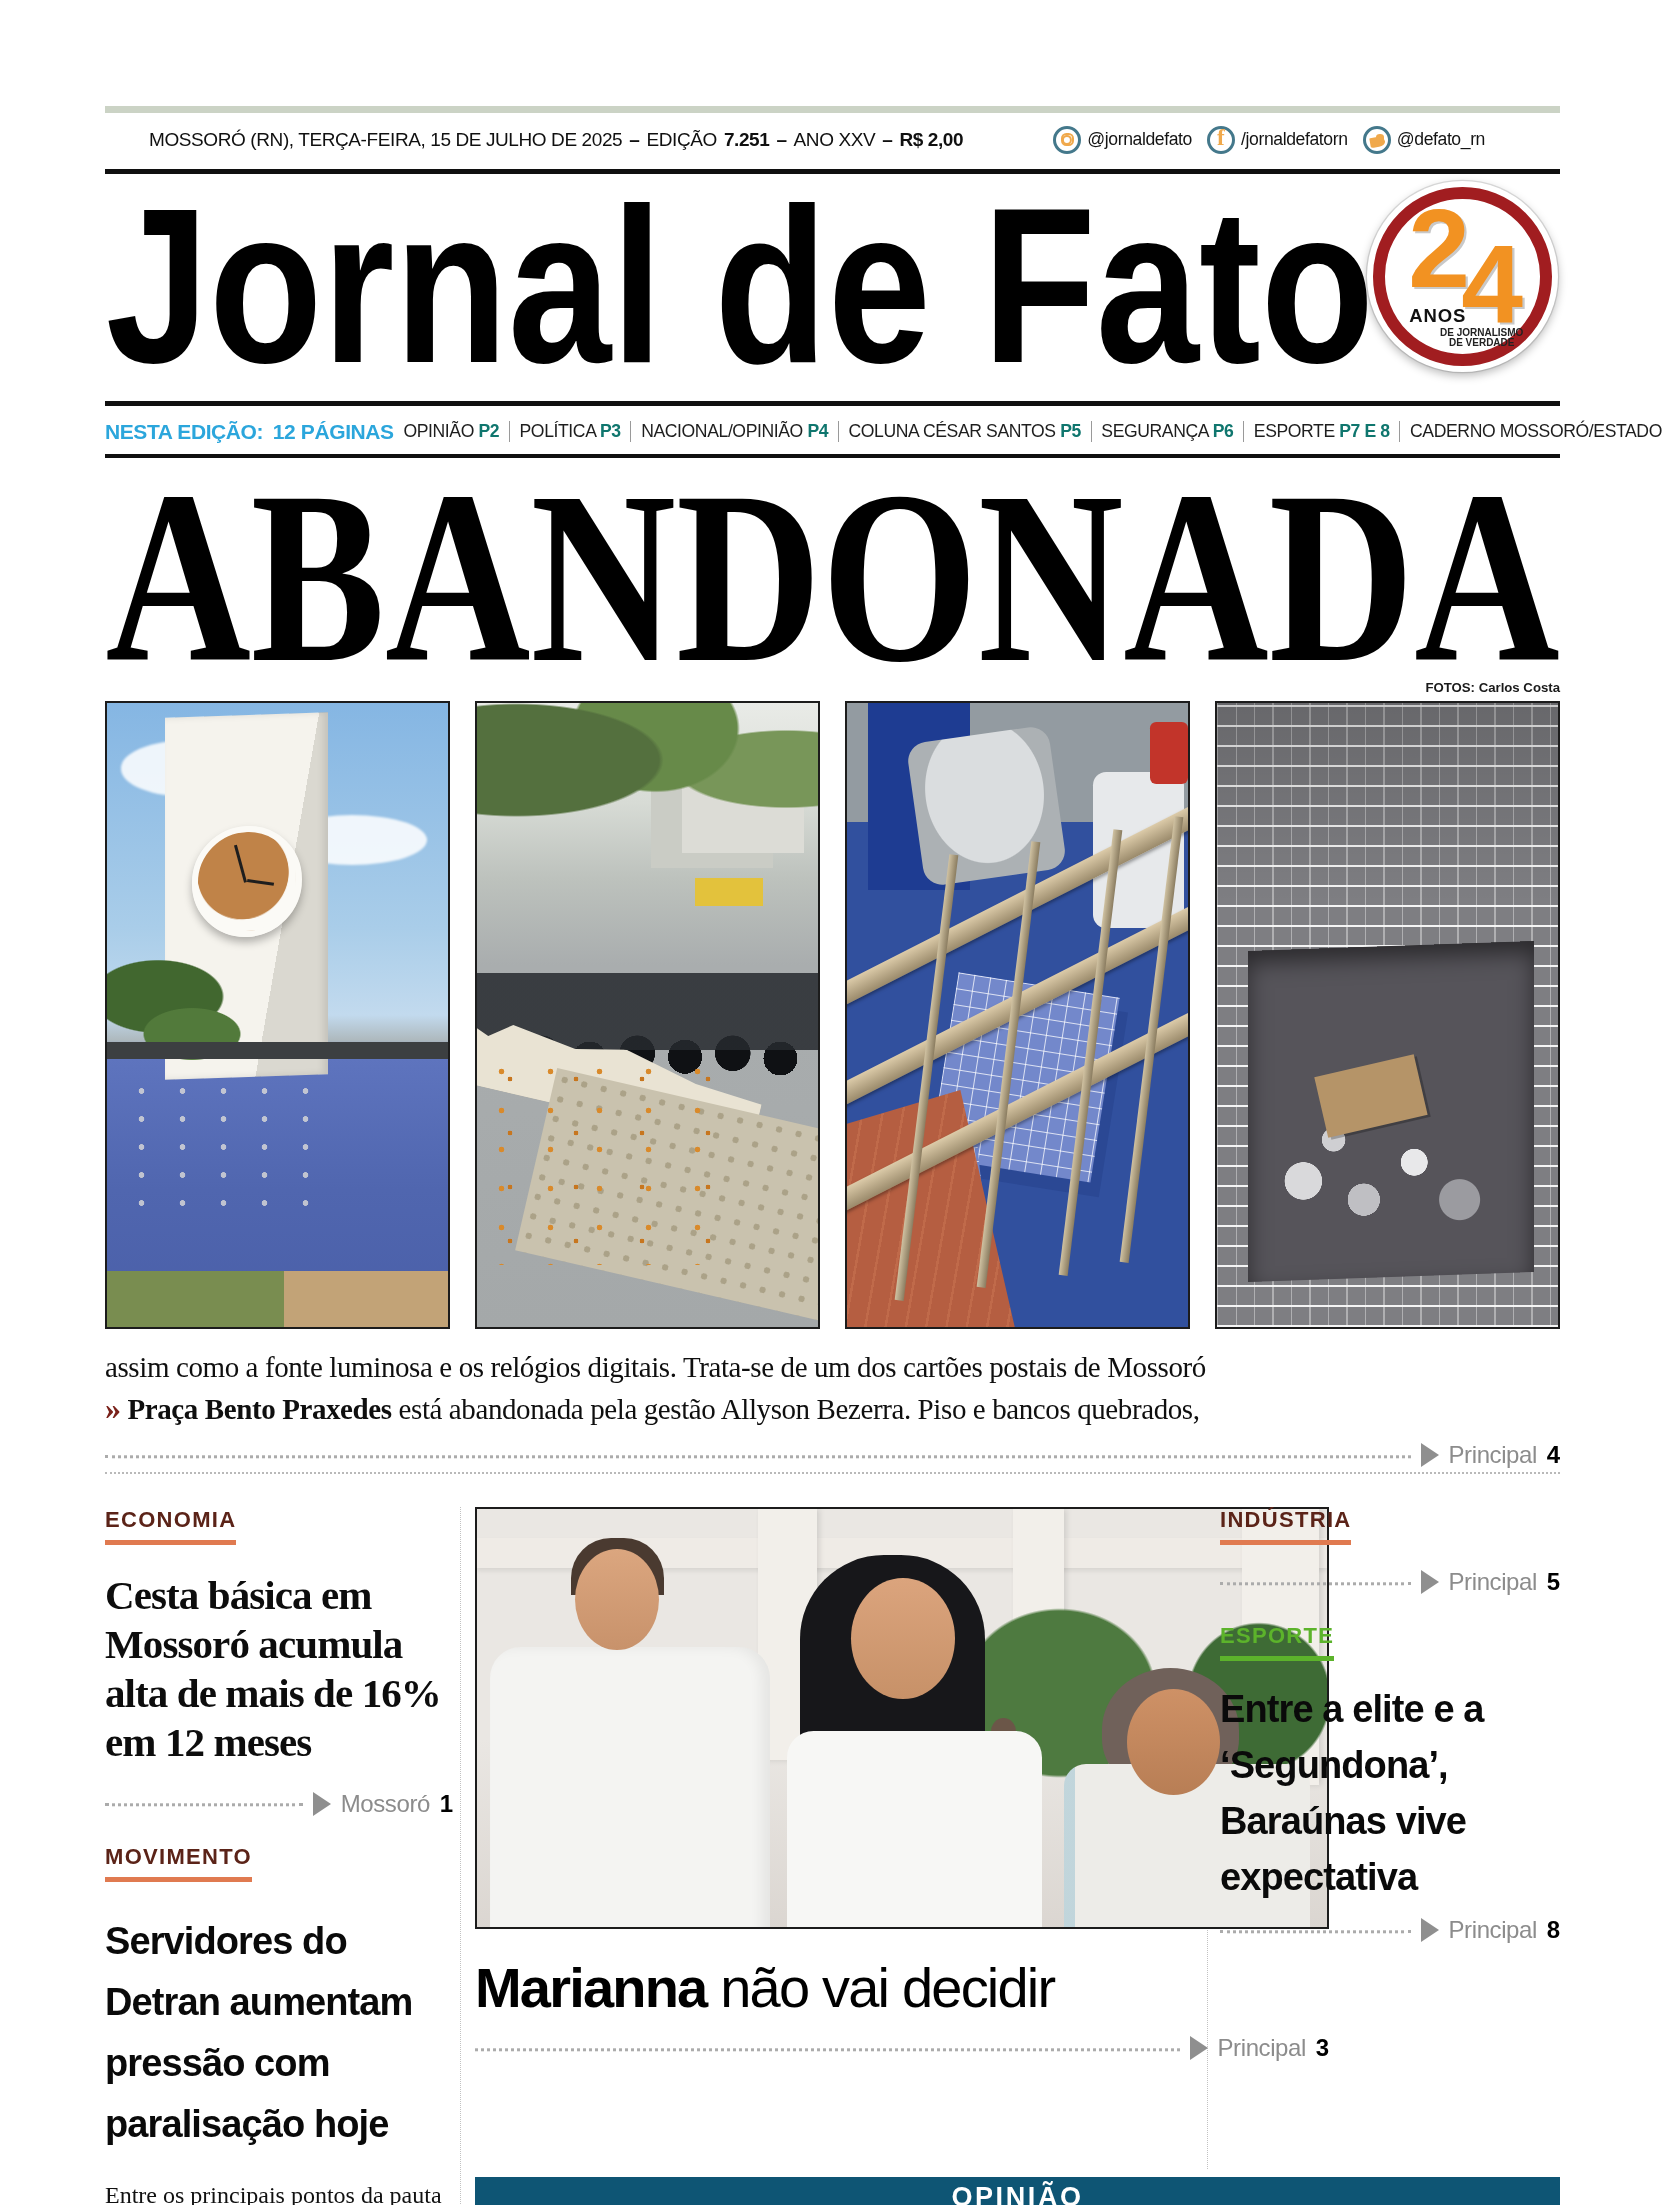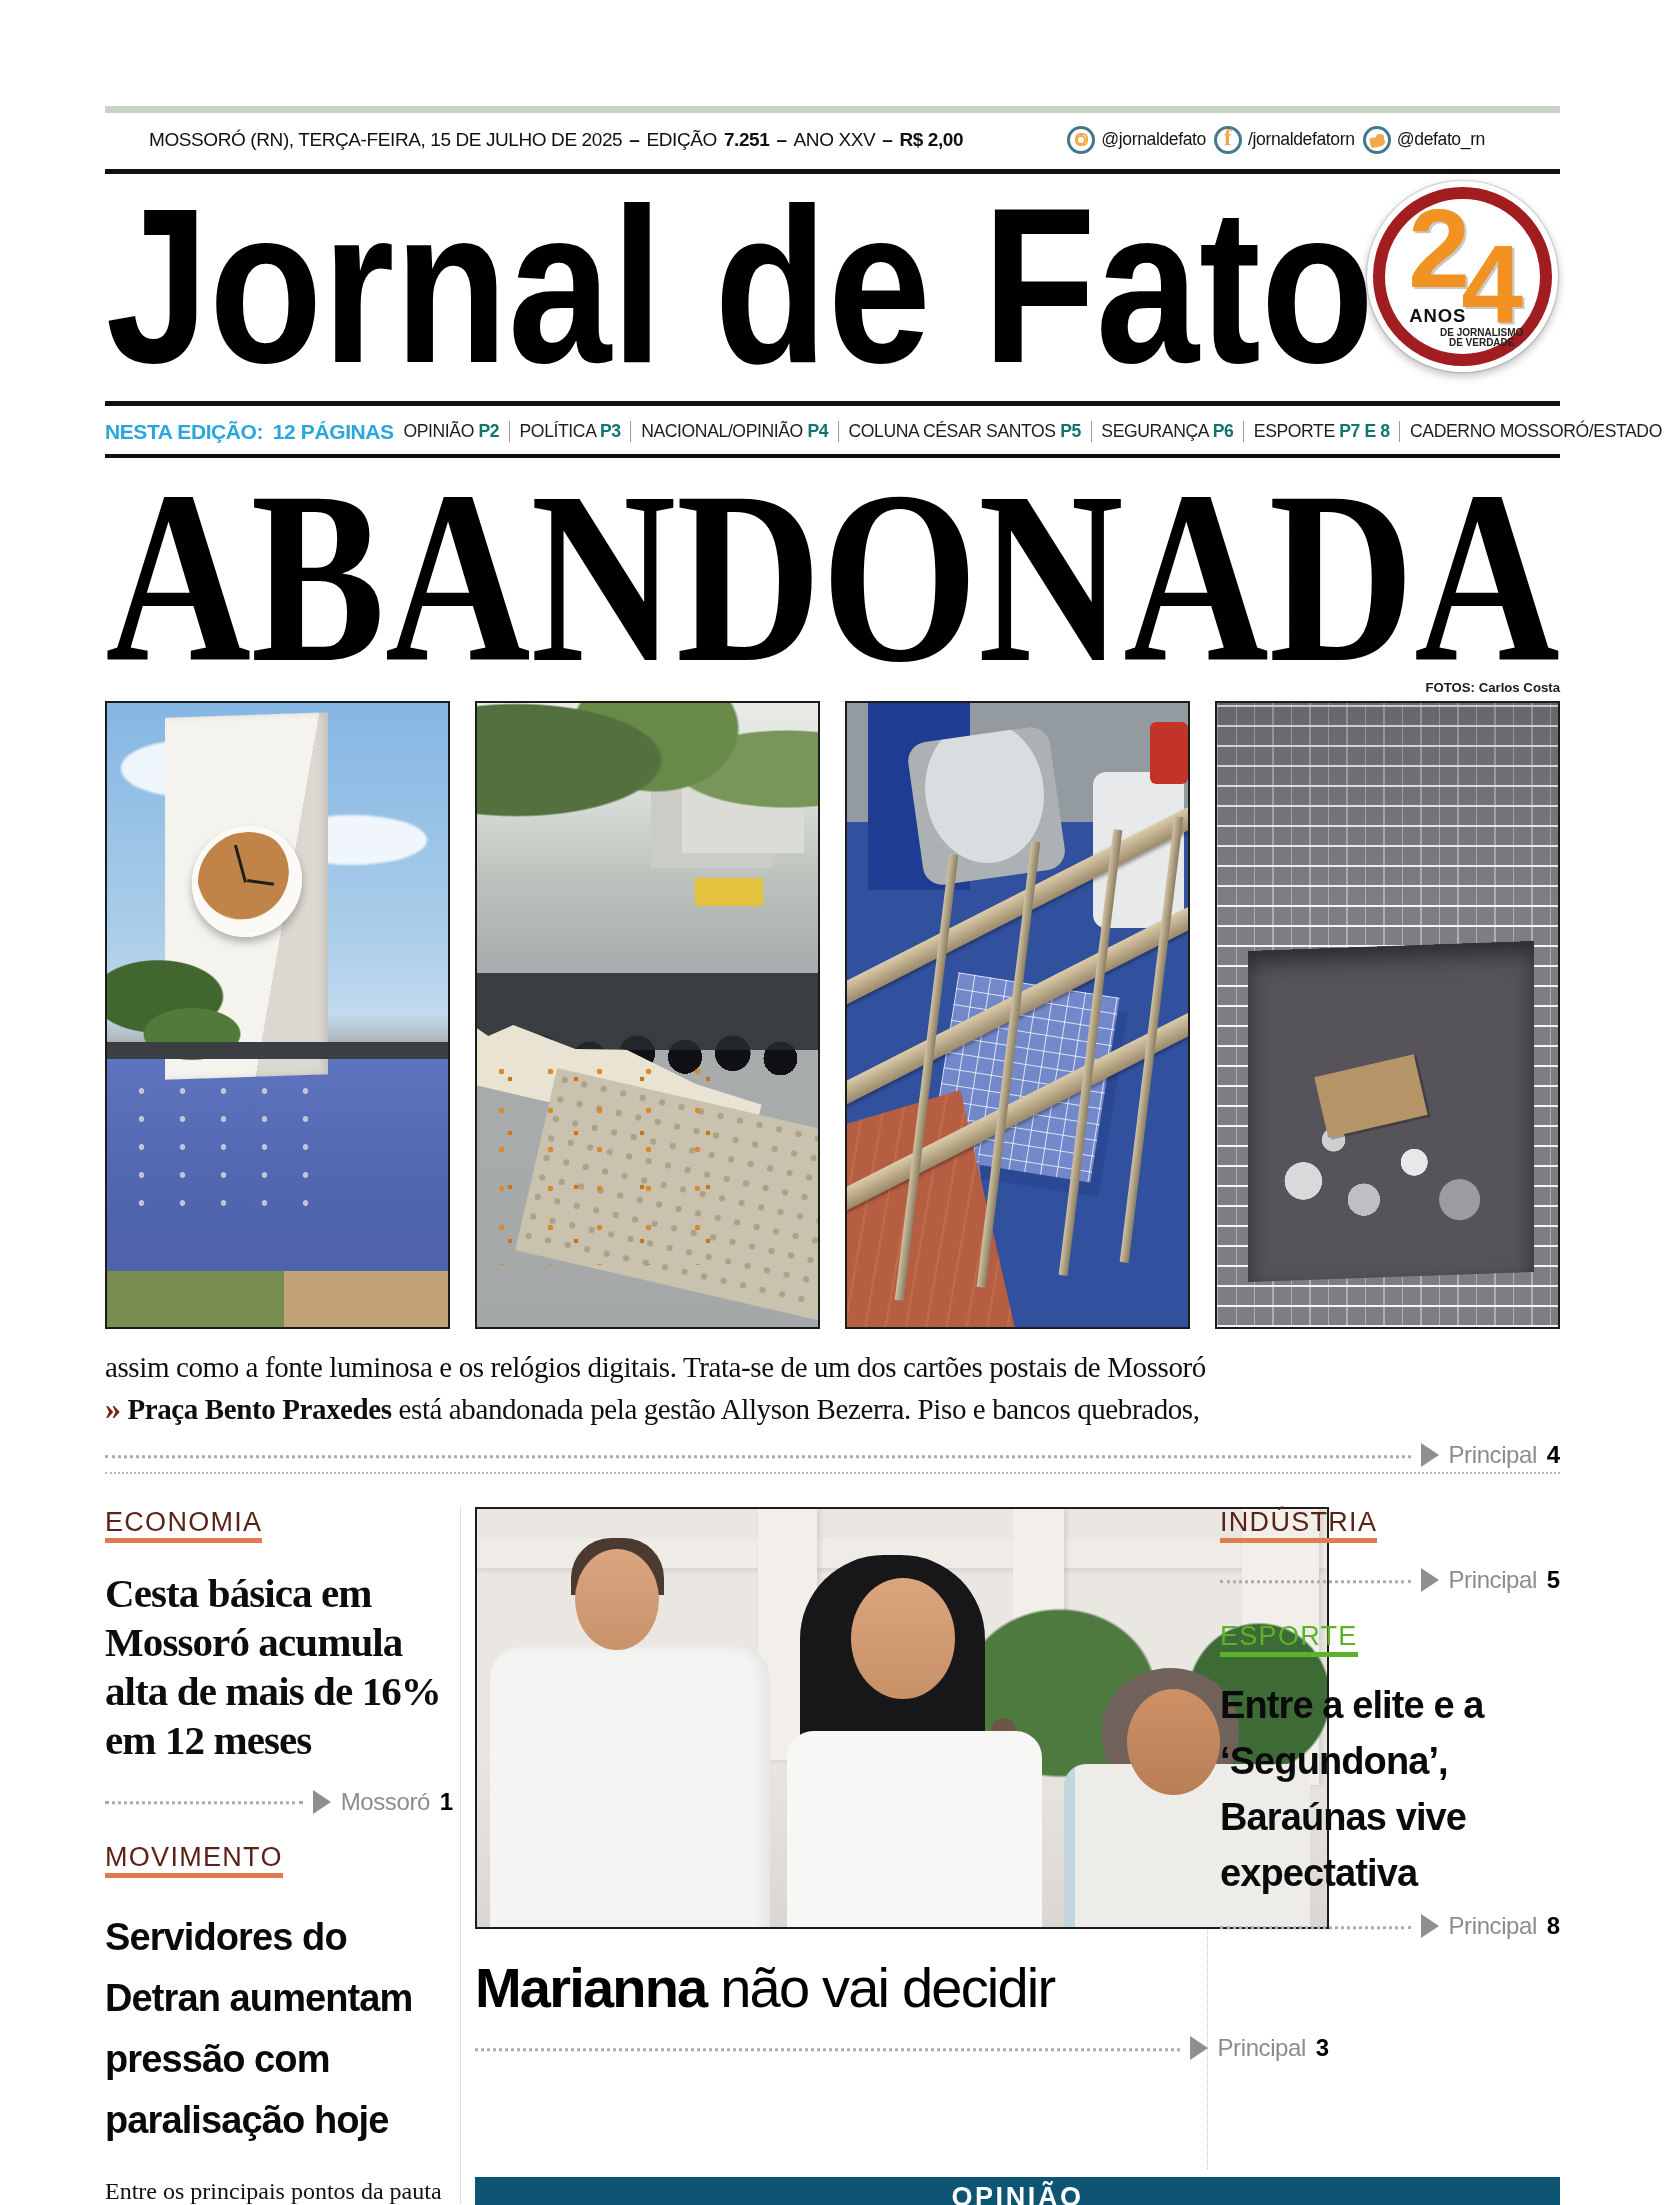--- a/index.html
+++ b/index.html
@@ -5,21 +5,21 @@
   html,body{margin:0;padding:0;background:#888;}
   .sheet{position:relative;width:1665px;height:2448px;background:#FFFFFF;font-family:"Liberation Sans",sans-serif;overflow:hidden;}
   .content{position:absolute;left:105px;top:99px;width:1455px;height:2254px;}
   .abs{position:absolute;}
 
   
   #sage{top:7px;left:0;width:100%;height:7px;background:#CBD3C5;}
   #dateRow{top:22px;left:0;width:100%;height:37px;display:flex;align-items:center;justify-content:space-between;padding:0 75px 0 44px;box-sizing:border-box;}
   .dateline{display:inline-flex;align-items:baseline;gap:7px;font-size:19px;letter-spacing:-0.4px;color:#101010;white-space:nowrap;}
   .dateline b{font-weight:700;}
-  .social{display:flex;align-items:center;gap:8px;}
+  .social{display:flex;align-items:center;gap:15px;}
   .soc{display:flex;align-items:center;gap:6.2px;}
   .handle{font-size:17.6px;color:#141414;letter-spacing:-0.4px;}
   .ic{width:28px;height:28px;border-radius:50%;border:3.1px solid #44788B;background:#fff;position:relative;box-sizing:border-box;flex:none;}
   .ic.insta::before{content:"";position:absolute;inset:4.4px;border:2.2px solid #F0A94C;border-radius:5.3px;}
   .ic.insta::after{content:"";position:absolute;left:50%;top:50%;transform:translate(-50%,-50%);width:6.2px;height:6.2px;border:2.2px solid #F0A94C;border-radius:50%;}
   .ic.face::before{content:"f";position:absolute;left:50%;top:50%;transform:translate(-50%,-56%);font-family:"Liberation Serif",serif;font-weight:700;font-size:23px;color:#F0A94C;}
   .ic.twit::before{content:"";position:absolute;left:4px;top:8.8px;width:15px;height:9.7px;background:#F0A94C;border-radius:10% 90% 70% 30%;transform:rotate(-10deg);}
   .ic.twit::after{content:"";position:absolute;right:3.5px;top:5.3px;width:8px;height:6.2px;background:#F0A94C;border-radius:50% 50% 0 50%;}
 
   .rule{left:0;width:100%;background:#101010;}
@@ -108,21 +108,21 @@
   #refLead{top:1342px;left:0;width:100%;}
   #hdots{top:1373px;left:0;width:100%;border-top:2.6px dotted #B9B9B9;}
 
   
   #vsep1{left:355px;top:1408px;height:931px;border-left:1.8px dotted #C2C2C2;}
   #vsep2{left:1102px;top:1408px;height:662px;border-left:1.8px dotted #C2C2C2;}
   .col{position:absolute;top:1408px;}
   #colL{left:0;width:348px;}
   #colC{left:370px;width:854px;}
   #colR{left:1115px;width:340px;}
-  .kicker{display:inline-block;font-size:27px;font-weight:400;letter-spacing:1.3px;color:#5B2318;border-bottom:5.3px solid #E07A50;}
+  .kicker{display:inline-block;font-size:22px;font-weight:700;letter-spacing:1.3px;color:#5B2318;border-bottom:5.3px solid #E07A50;padding-bottom:7px;}
   .kicker.green{color:#5CB32B;border-bottom-color:#5CB32B;}
   .h-serif{font-family:"Liberation Serif",serif;font-weight:700;font-size:41px;line-height:49px;letter-spacing:-0.9px;color:#0D0D0D;margin-top:25.6px;}
   .h-sans{font-weight:800;font-size:38px;line-height:61px;letter-spacing:-0.9px;color:#0A0A0A;margin-top:29px;}
   #colR .h-sans{line-height:56px;margin-top:20px;}
   .body-text{font-family:"Liberation Serif",serif;font-size:24px;line-height:30px;color:#111;margin-top:25px;letter-spacing:0;}
   .mt-ref1{margin-top:23px;} .mt-ref2{margin-top:11.5px;} .mt-kick2{margin-top:26.5px;}
 
   
   .photo-people{position:relative;width:100%;height:422px;border:2.6px solid #1C1C1C;box-sizing:border-box;overflow:hidden;background:linear-gradient(180deg,#EAE7E3 0 55%,#DBD6D1 100%);}
   .pp .beam{position:absolute;left:0;top:7%;width:100%;height:7%;background:#EFEBE6;box-shadow:0 2.6px 4.4px rgba(0,0,0,.08);}

